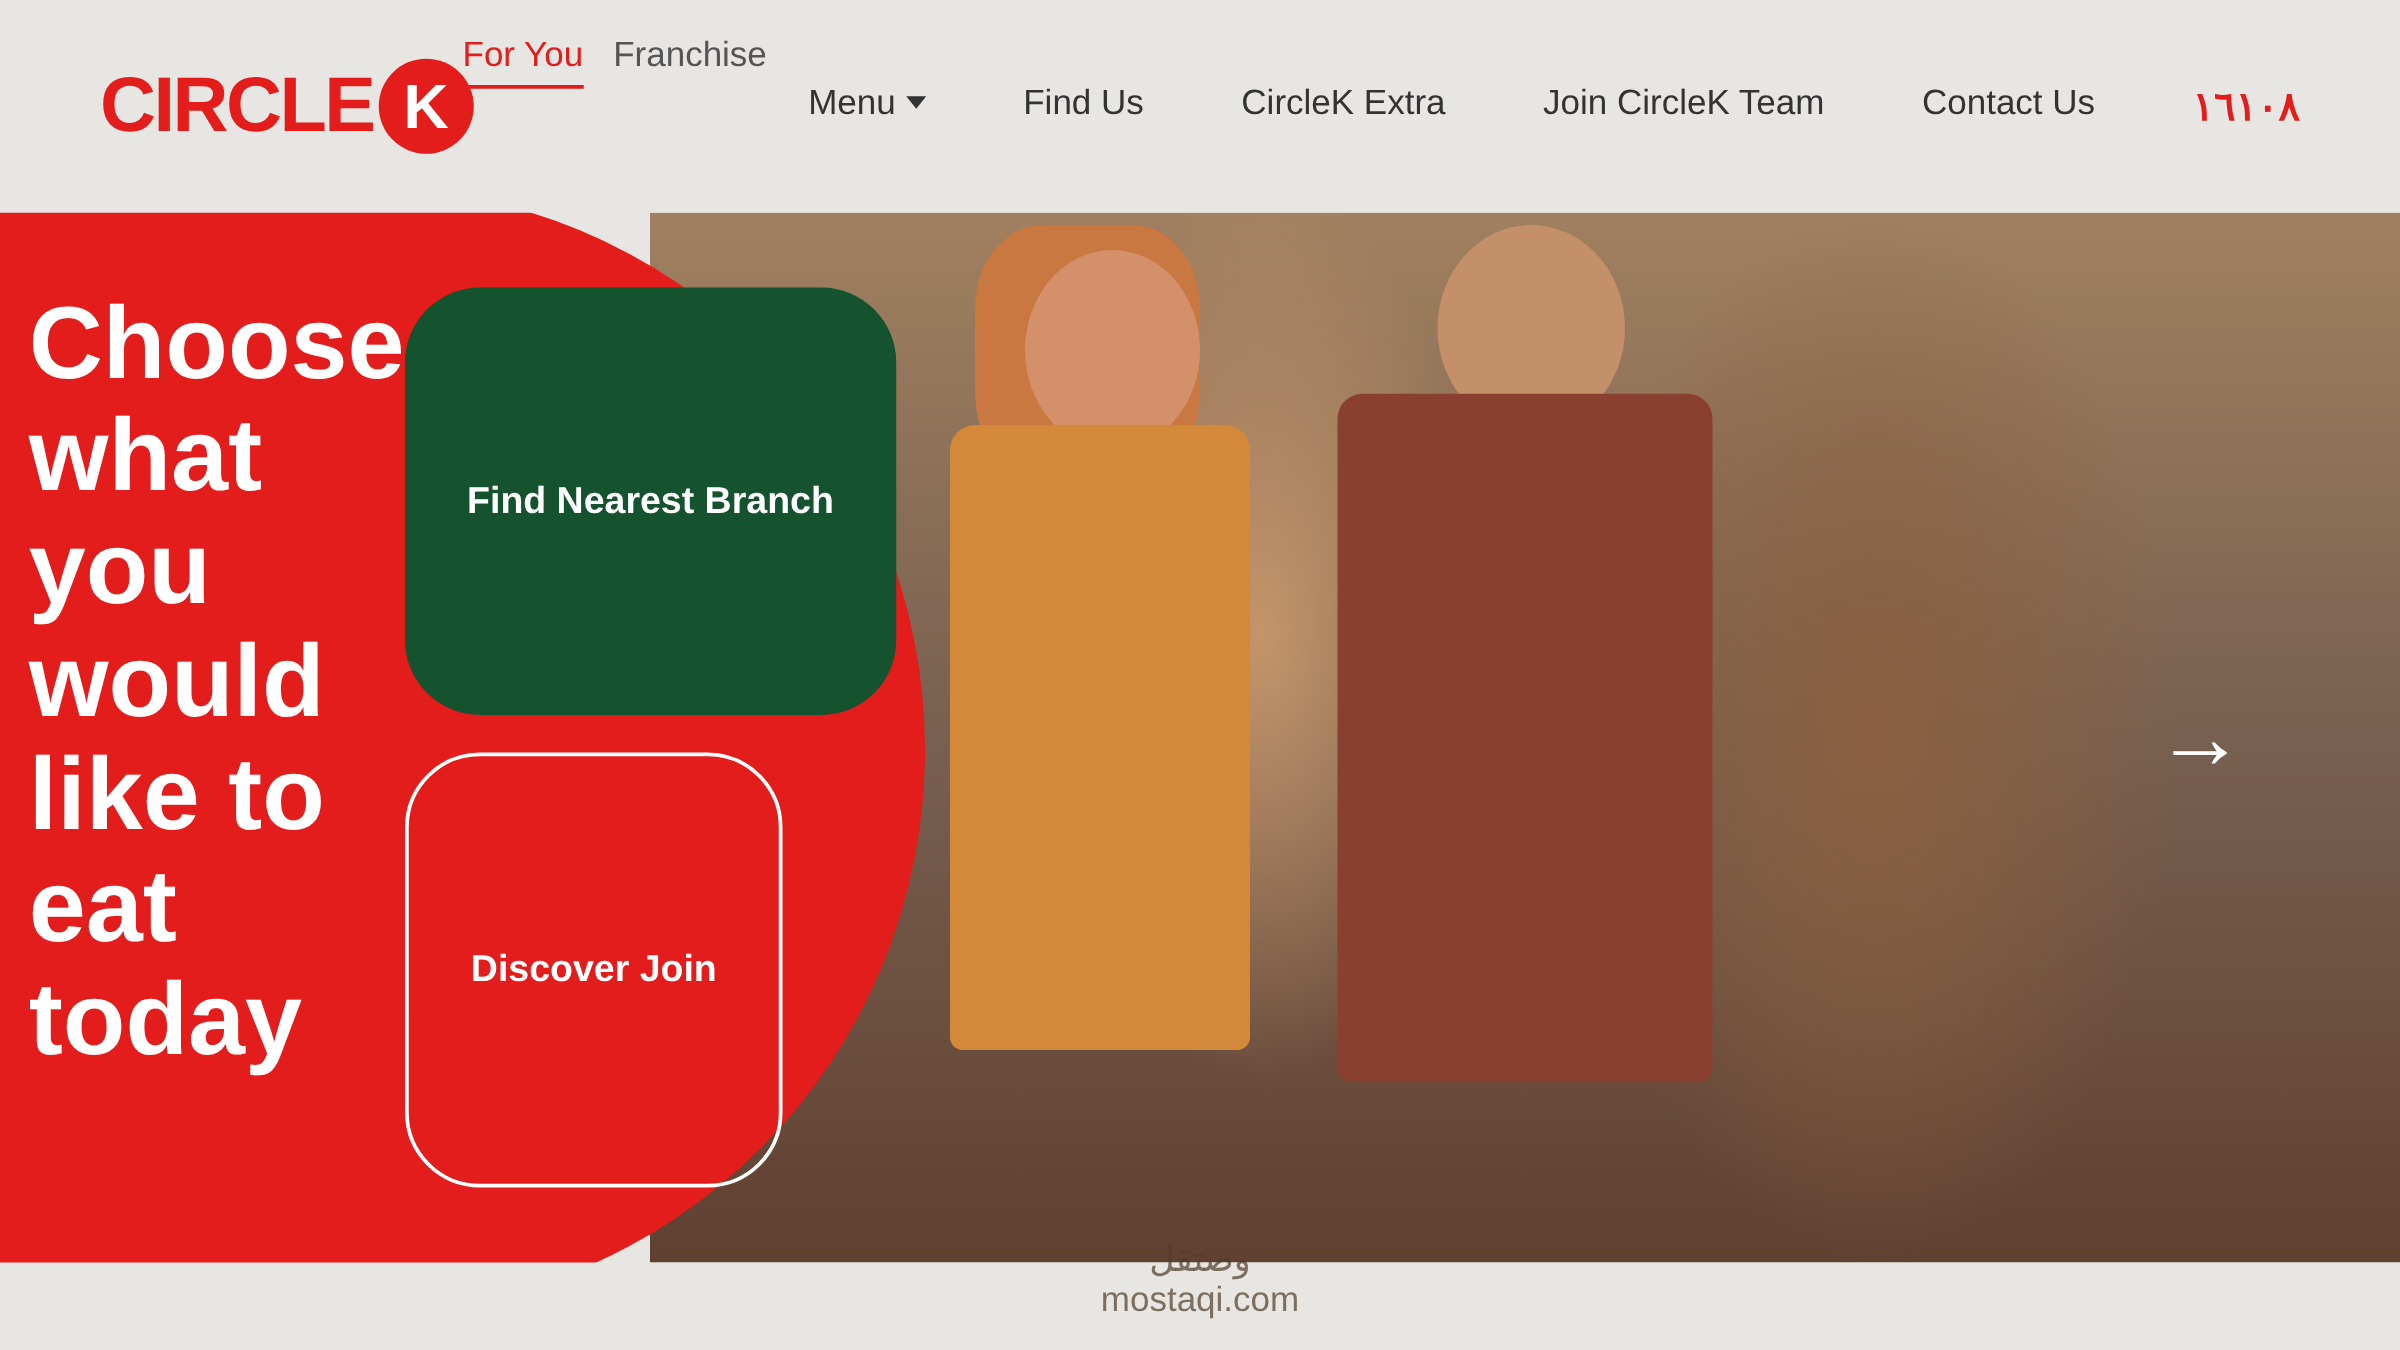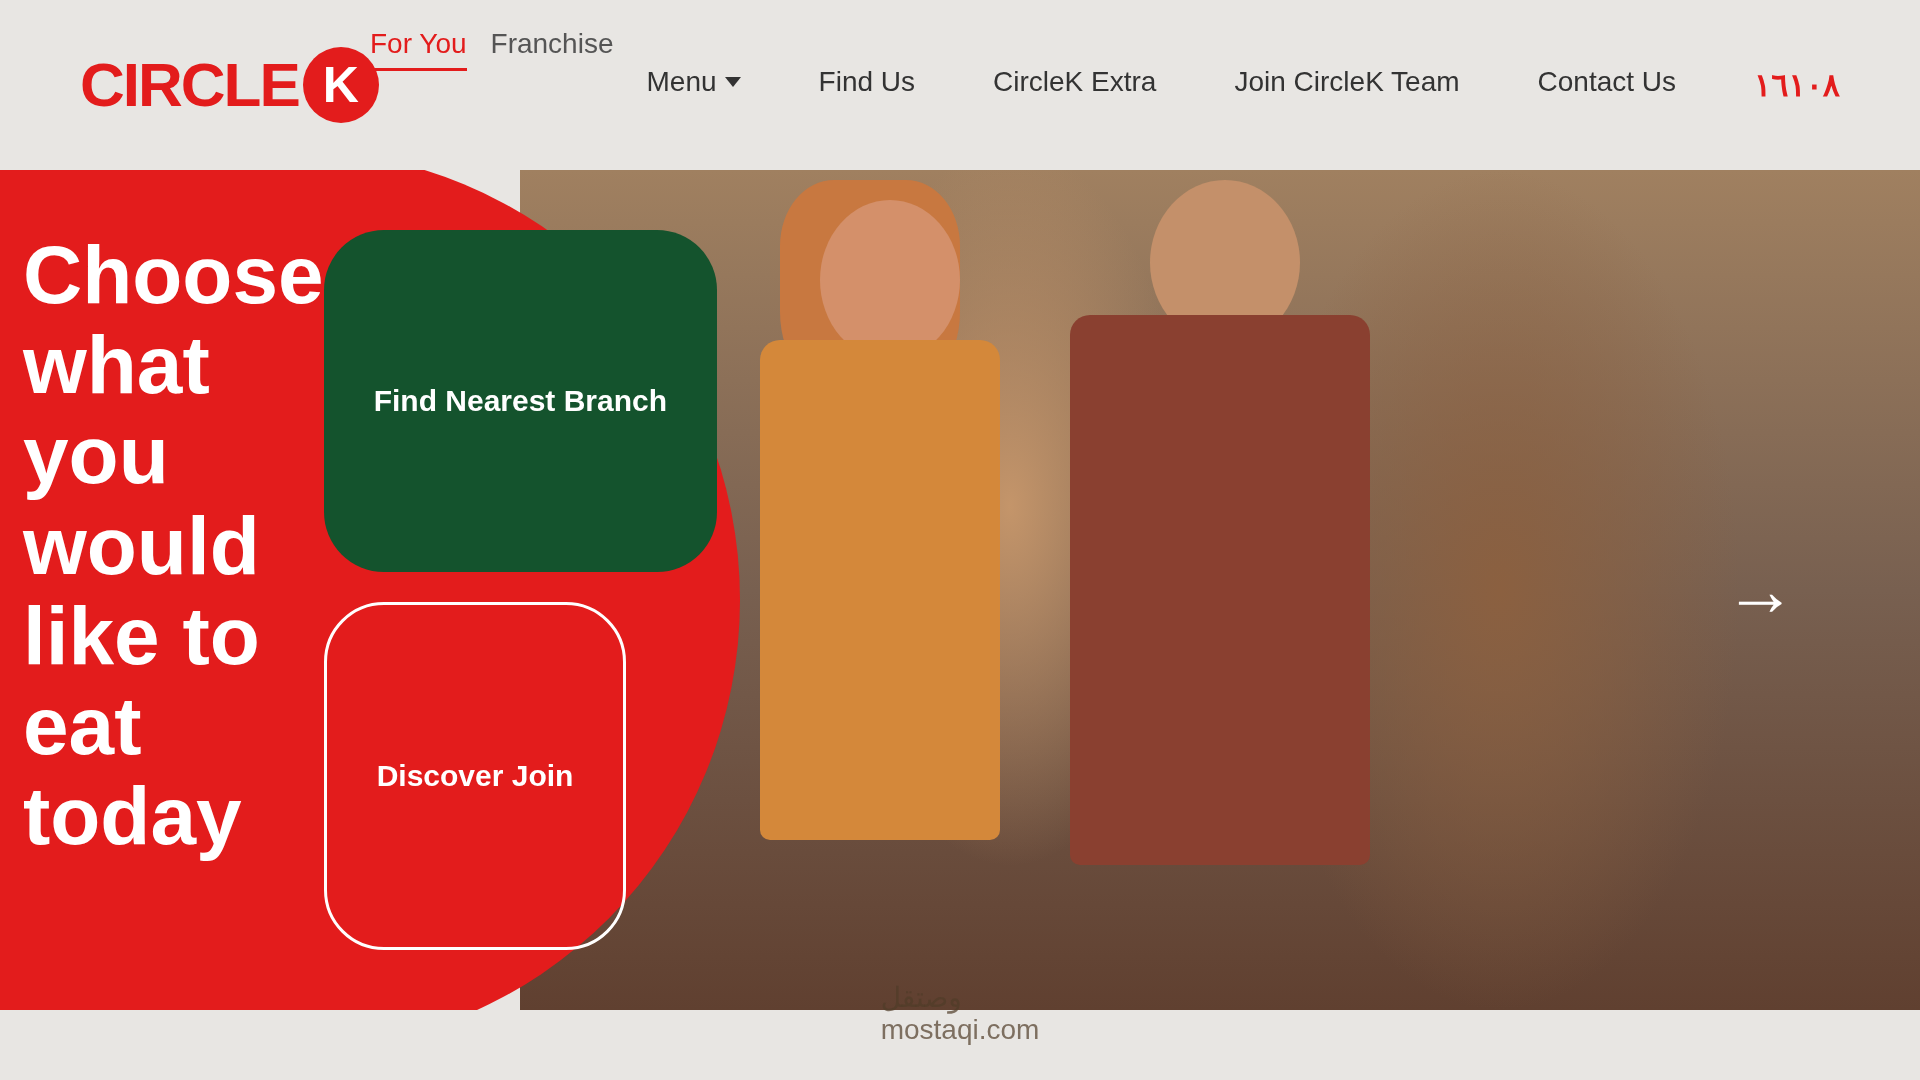--- a/index.html
+++ b/index.html
@@ -288,24 +288,25 @@
       padding: 24px 50px;
       font-size: 30px;
       font-weight: 600;
       cursor: pointer;
       white-space: nowrap;
     }
 
     
     .watermark {
       position: absolute;
-      bottom: 34px;
+      bottom: 24px;
       left: 50%;
       transform: translateX(-50%);
       z-index: 20;
+      text-align: center;
     }
 
     .watermark-text {
       font-size: 28px;
       color: rgba(80, 60, 40, 0.7);
       font-family: 'Arial', sans-serif;
     }
   </style>
 </head>
 <body>

